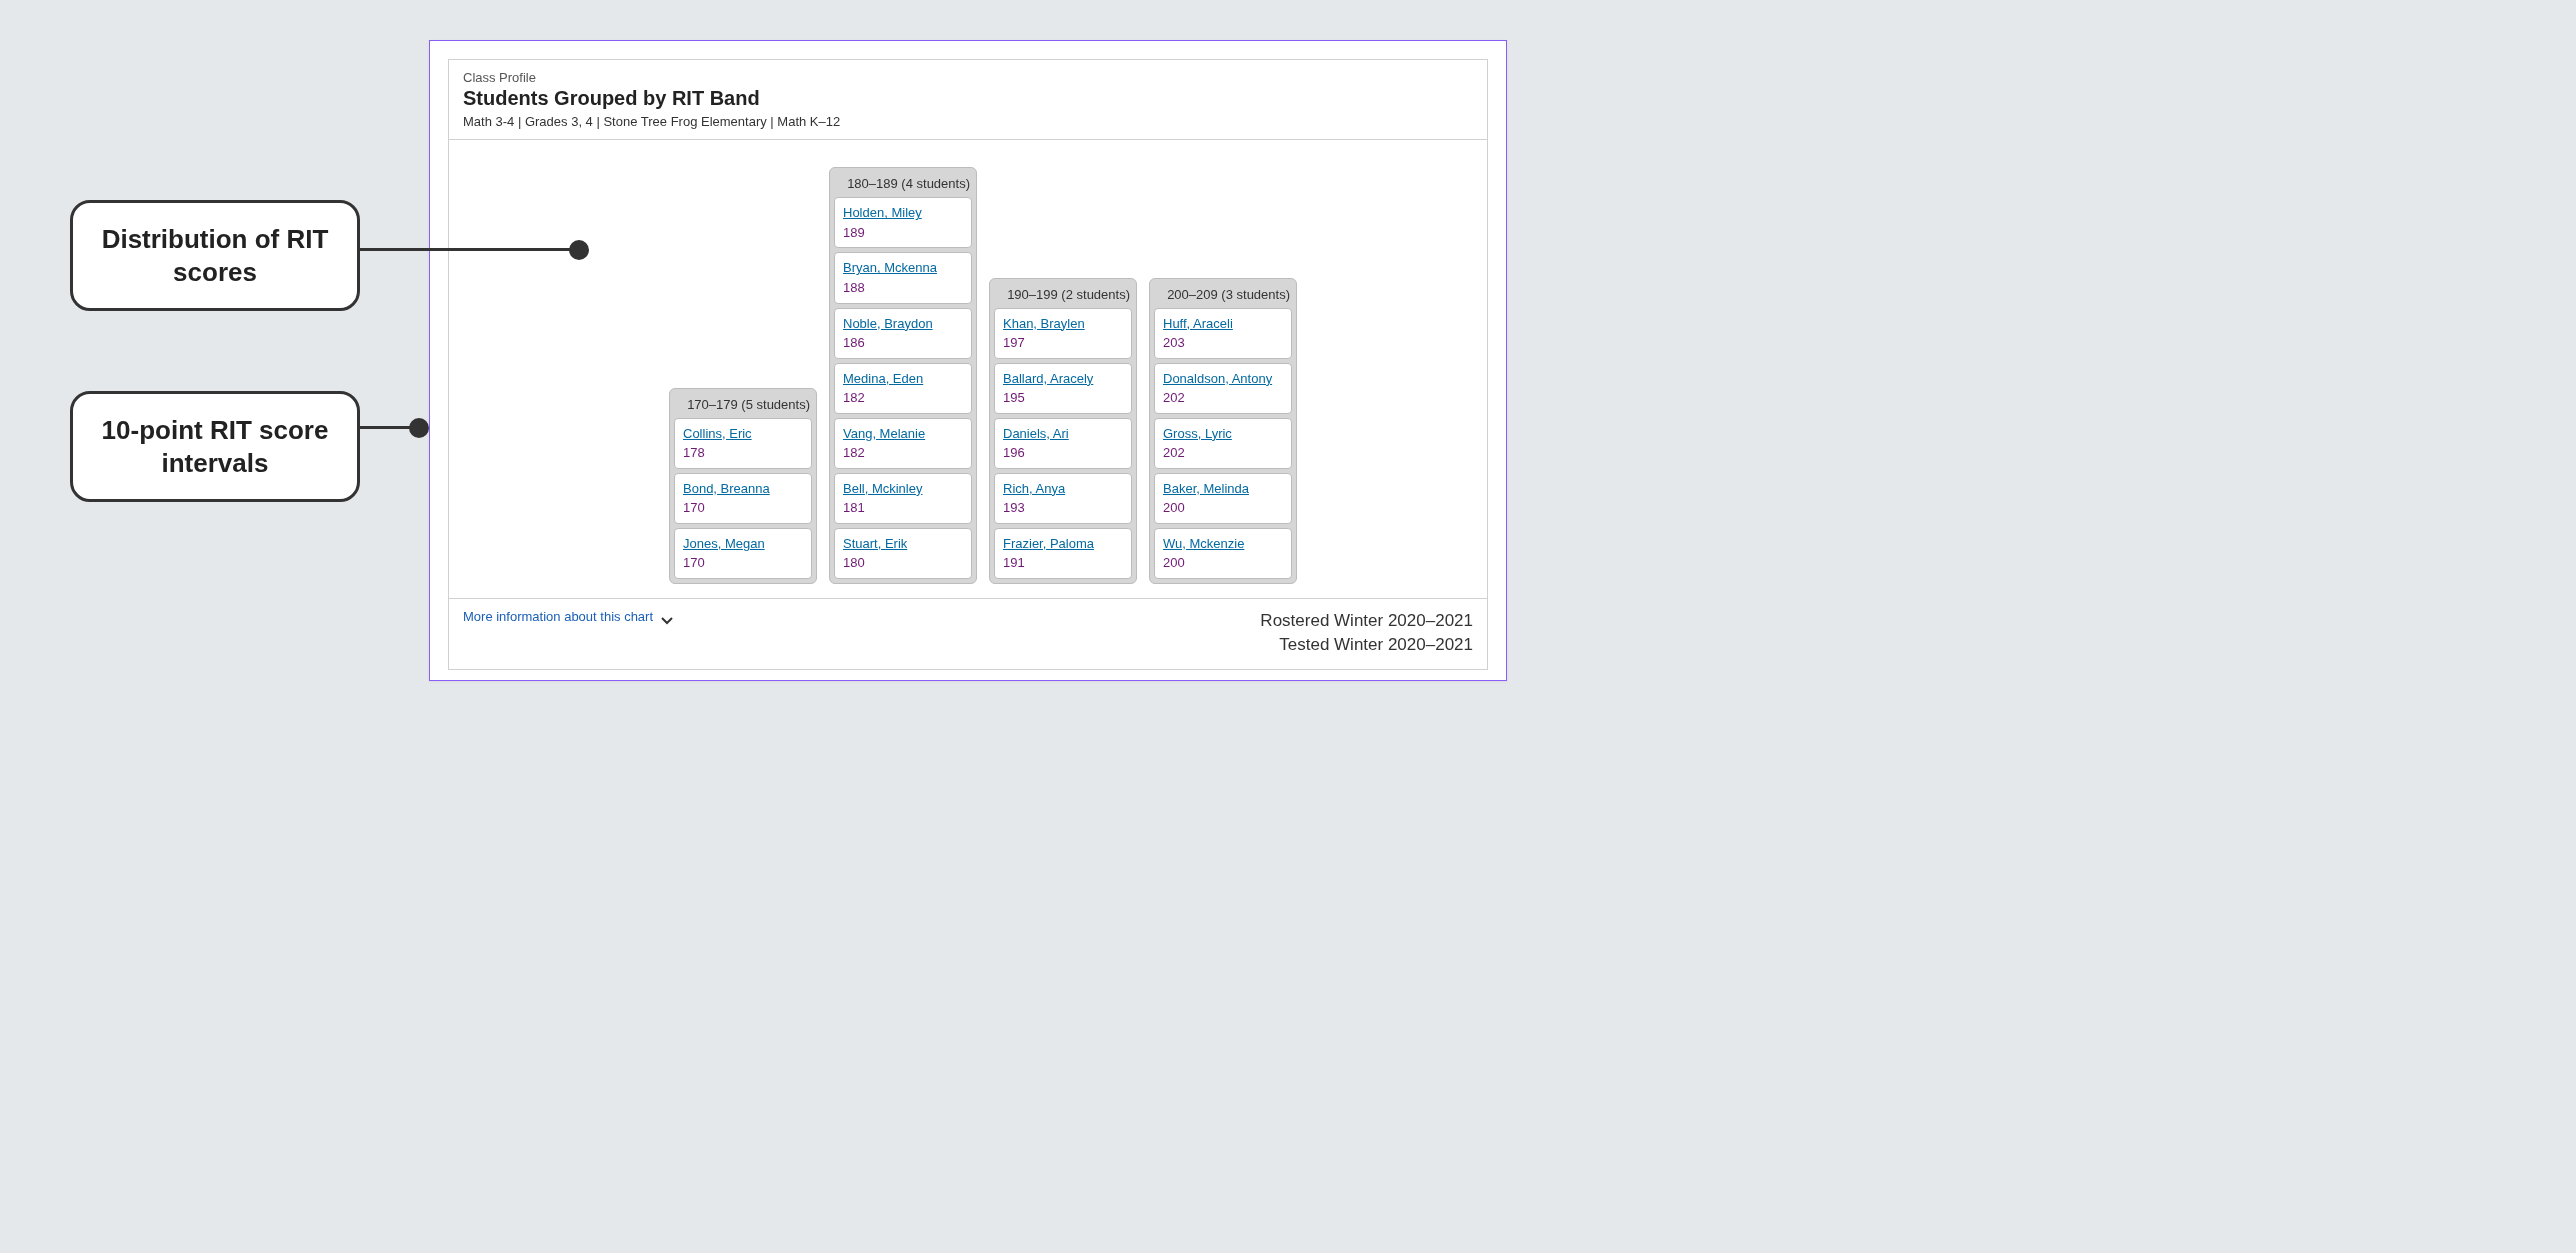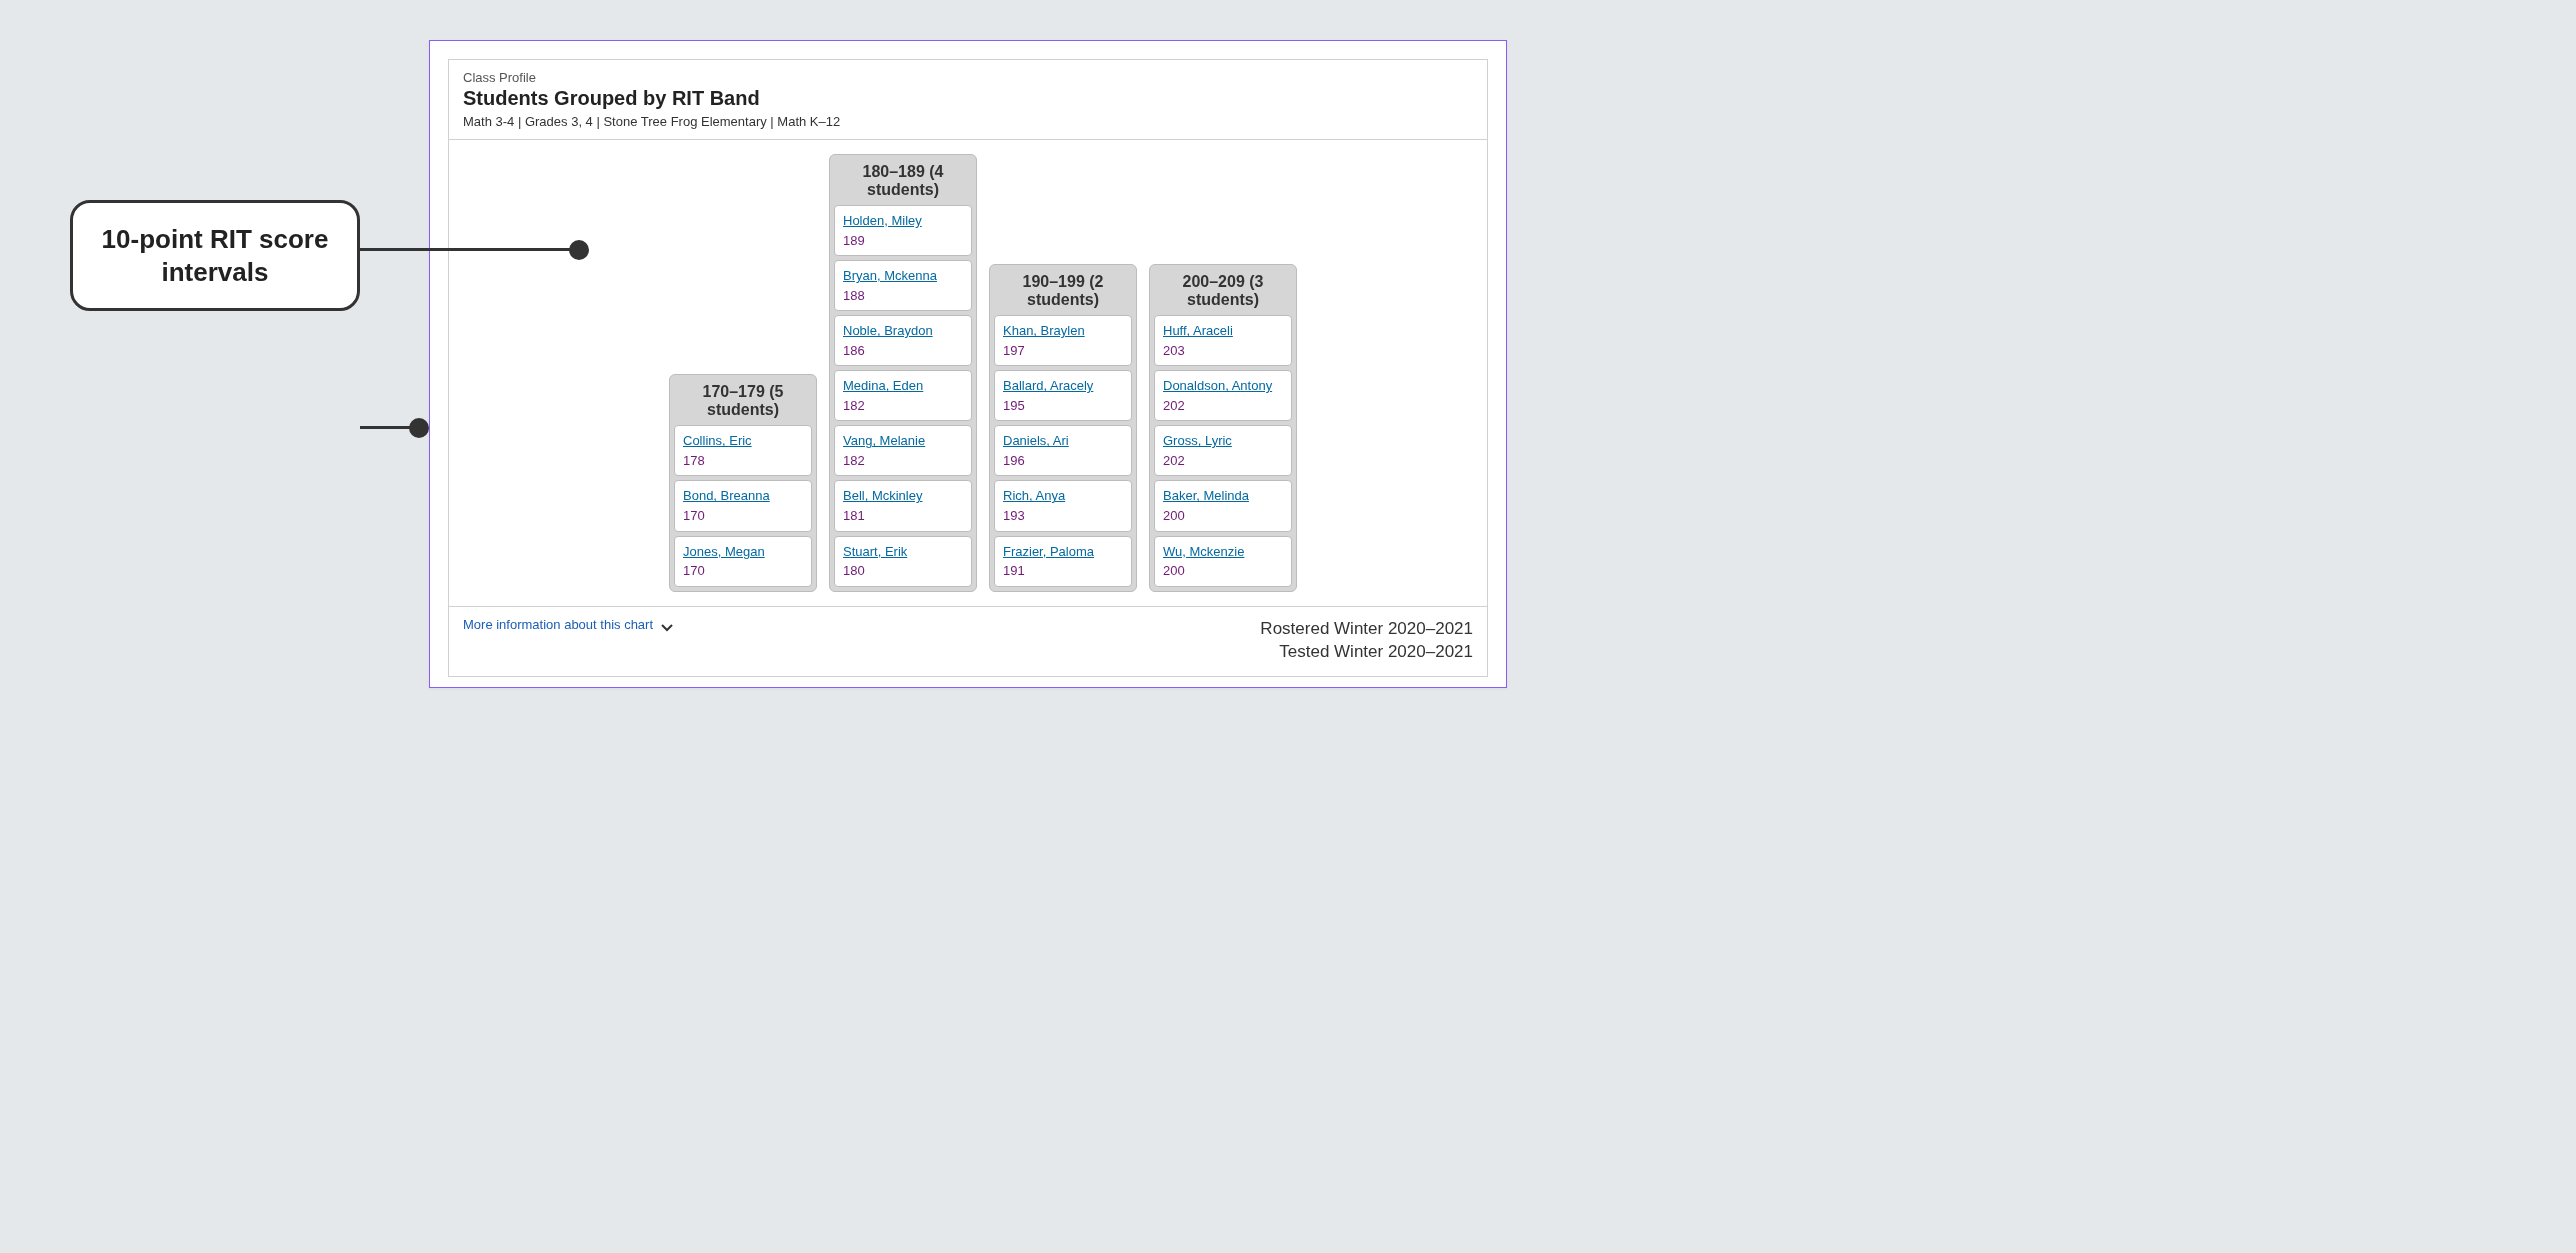--- a/index.html
+++ b/index.html
@@ -89,24 +89,24 @@
     .band {
       width: 148px;
       background: #d6d6d6;
       border: 1px solid #bcbcbc;
       border-radius: 6px;
       padding: 4px;
       display: flex;
       flex-direction: column;
     }
     .band-header {
-      font-size: 16px;
+      font-size: 13px;
       color: #333;
-      font-weight: 700;
-      text-align: center;
+      font-weight: 400;
+      text-align: right;
       padding: 4px 2px 6px;
     }
     .student-card {
       background: #fff;
       border: 1px solid #bcbcbc;
       border-radius: 4px;
       padding: 6px 8px;
       margin-bottom: 4px;
       font-size: 13px;
       line-height: 1.35;
@@ -146,20 +146,21 @@
       text-align: right;
       color: #333;
       font-size: 17px;
       line-height: 1.4;
     }
   </style>
 </head>
 <body>
 
 <div class="callouts">
+  <div class="callout">Distribution of RIT scores</div>
   <div class="callout">10-point RIT score intervals</div>
   <div class="connector" style="top:48px; left:290px; width:220px;"></div>
   <div class="connector" style="top:226px; left:290px; width:60px;"></div>
 </div>
 
 <div class="report">
   <div class="report-inner">
     <div class="header">
       <div class="breadcrumb">Class Profile</div>
       <div class="title">Students Grouped by RIT Band</div>

